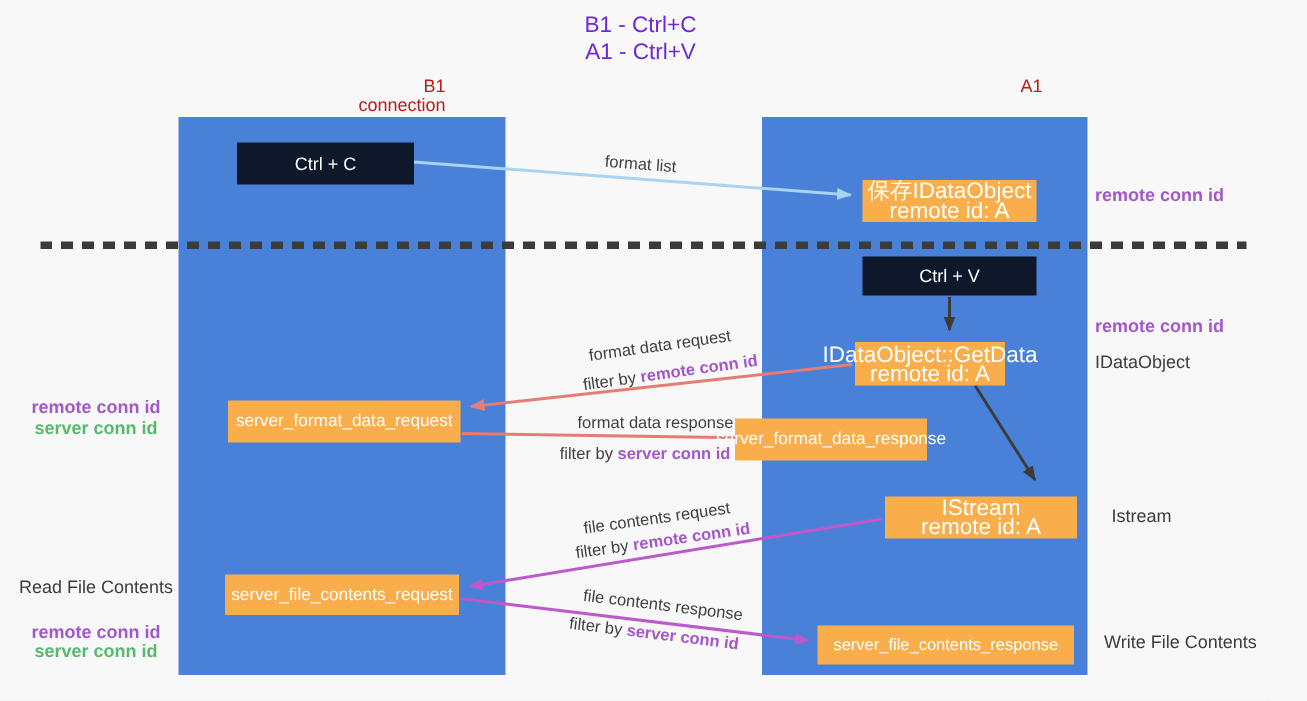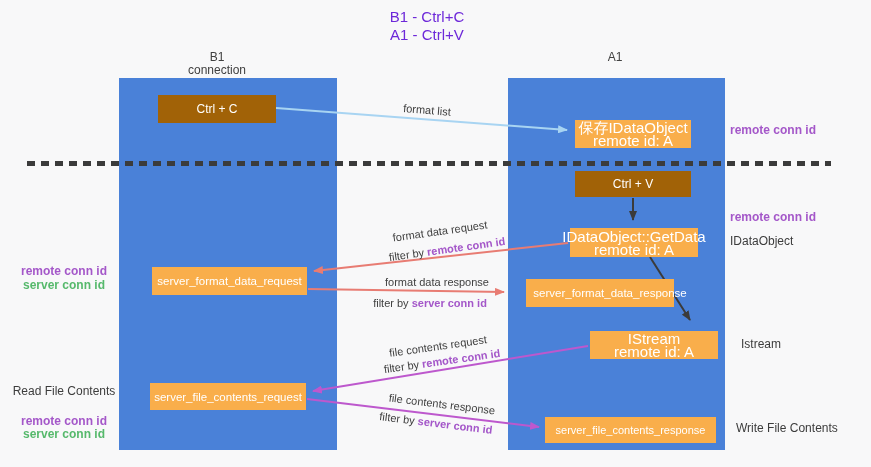--- a/index.html
+++ b/index.html
@@ -5,48 +5,48 @@
   html,body{margin:0;padding:0;}
   body{background:#e9e9e9;font-family:"Liberation Sans",sans-serif;}
   #stage{position:relative;width:871px;height:467px;background:#f8f8f9;overflow:hidden;
          font-family:"Liberation Sans",sans-serif;}
 
   
   .title{position:absolute;left:332px;top:8px;width:190px;text-align:center;
          font-size:15px;line-height:18px;color:#6d28d9;}
 
   
-  .lane-head{position:absolute;width:160px;text-align:center;font-size:12px;line-height:13px;color:#404040;}
+  .lane-head{position:absolute;width:160px;text-align:right;font-size:12px;line-height:13px;color:#b91c1c;}
   #head-b1{left:137px;top:51px;}
   #head-a1{left:535px;top:51px;}
 
   
   .lane{position:absolute;top:78px;height:372px;background:#4a81d8;}
   #lane-b1{left:119px;width:218px;}
   #lane-a1{left:508px;width:217px;}
 
   
   #dash{position:absolute;left:27px;top:161px;width:804px;height:5px;
         background:repeating-linear-gradient(90deg,#3b3b3b 0 8px,transparent 8px 14px);}
 
   
   #arrows{position:absolute;left:0;top:0;z-index:2;}
 
   
   .box{position:absolute;z-index:3;display:flex;flex-direction:column;align-items:center;
        justify-content:center;color:#fff;font-size:12px;text-align:center;}
-  .green{background:#a16207;}
+  .green{background:#0f172a;}
   .orange{background:#f9ae4b;}
   .two{font-size:15px;line-height:13px;}
   #box-ctrl-c{left:158px;top:95px;width:118px;height:28px;}
   #box-save{left:575px;top:120px;width:116px;height:28px;}
   #box-ctrl-v{left:575px;top:171px;width:116px;height:26px;}
-  #box-getdata{left:570px;top:228px;width:128px;height:29px;}
+  #box-getdata{left:570px;top:228px;width:100px;height:29px;}
   #box-fmt-req{left:152px;top:267px;width:155px;height:28px;font-size:11.5px;}
-  #box-fmt-resp{left:526px;top:279px;width:128px;height:28px;font-size:11.5px;padding-left:20px;}
+  #box-fmt-resp{left:490px;top:279px;width:128px;height:28px;font-size:11.5px;}
   #box-istream{left:590px;top:331px;width:128px;height:28px;}
   #box-file-req{left:150px;top:383px;width:156px;height:27px;font-size:11.5px;}
   #box-file-resp{left:545px;top:417px;width:171px;height:26px;font-size:11px;}
 
   
   .ann{position:absolute;z-index:3;font-size:12px;color:#3c3c3c;white-space:nowrap;}
   .purple{color:#a457c9;font-weight:bold;}
   .greenTxt{color:#56b96c;font-weight:bold;}
   #ann-remote-top{left:730px;top:123px;}
   #ann-remote-mid{left:730px;top:210px;}

